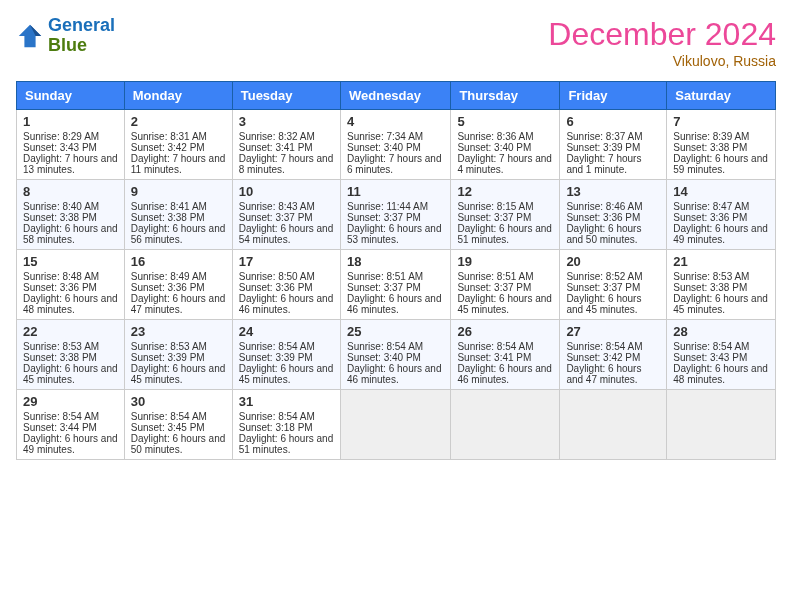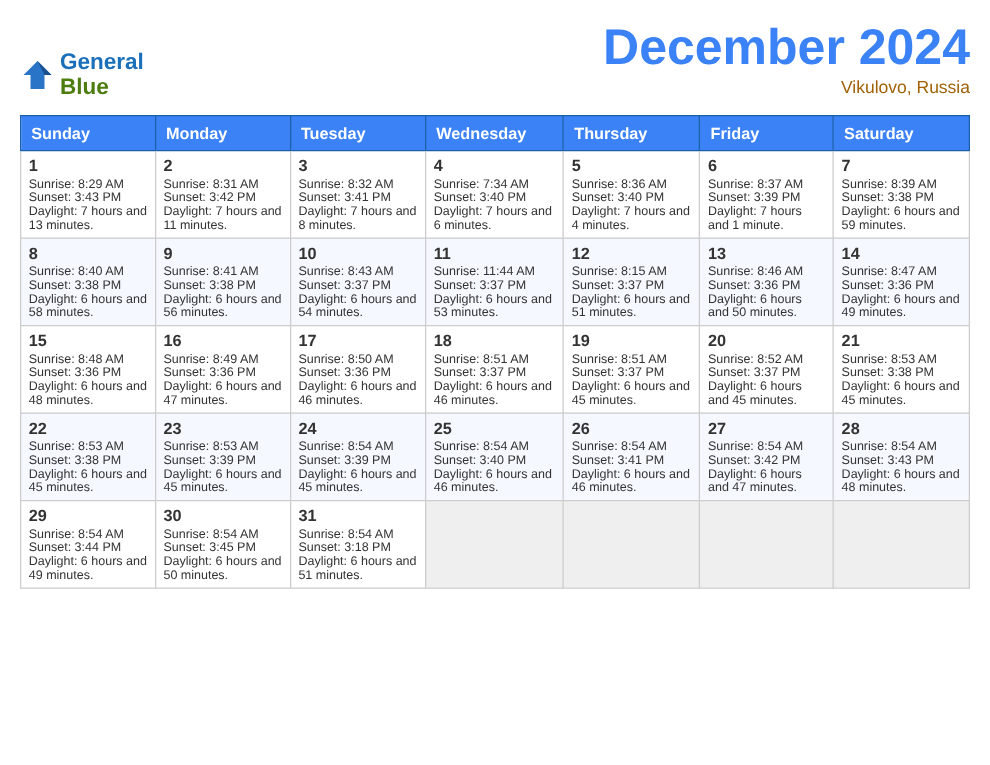--- a/index.html
+++ b/index.html
@@ -13,42 +13,41 @@
     .header {
       display: flex;
       justify-content: space-between;
       align-items: flex-start;
       margin-bottom: 12px;
     }
     .logo {
       display: flex;
       align-items: center;
       gap: 4px;
-      margin-top: 24px;
     }
     .logo-text {
       font-size: 18px;
       font-weight: bold;
       color: #333;
       line-height: 1.1;
     }
     .logo-text span {
       color: #1a6fba;
     }
     .logo-icon {
       width: 28px;
       height: 28px;
     }
     .title-block {
       text-align: right;
     }
     .month-title {
-      font-size: 40px;
-      font-weight: bold;
-      color: #3b82f6;
+      font-size: 32px;
+      font-weight: normal;
+      color: #ec4899;
     }
     .location {
       font-size: 14px;
       color: #a16207;
     }
     .calendar {
       width: 100%;
       border-collapse: collapse;
     }
     .calendar th {

